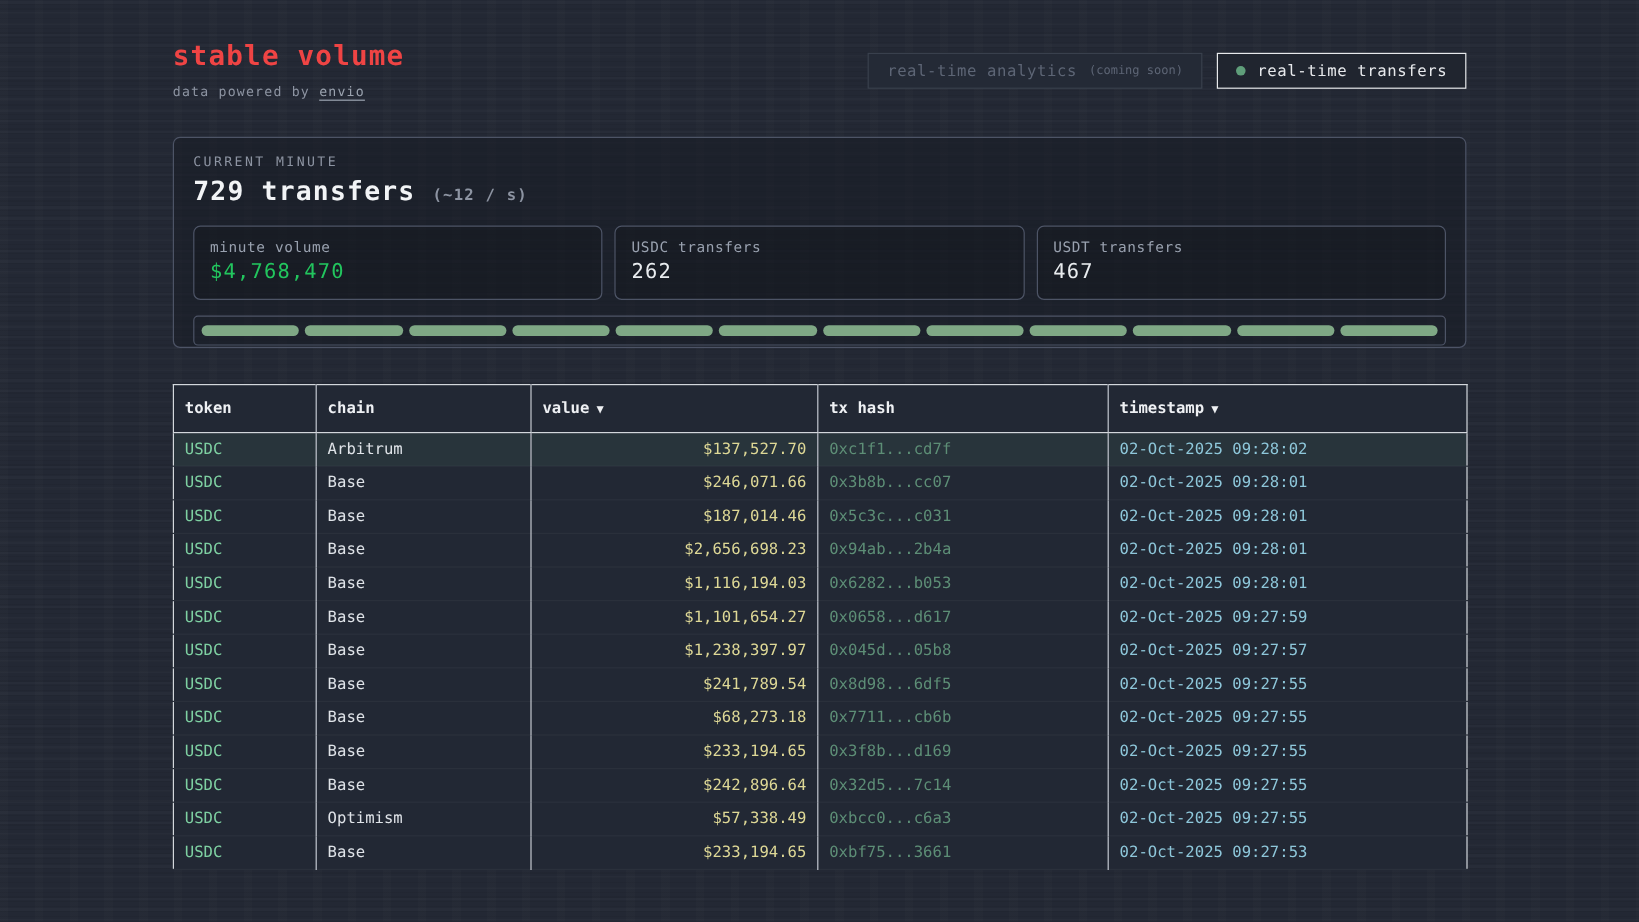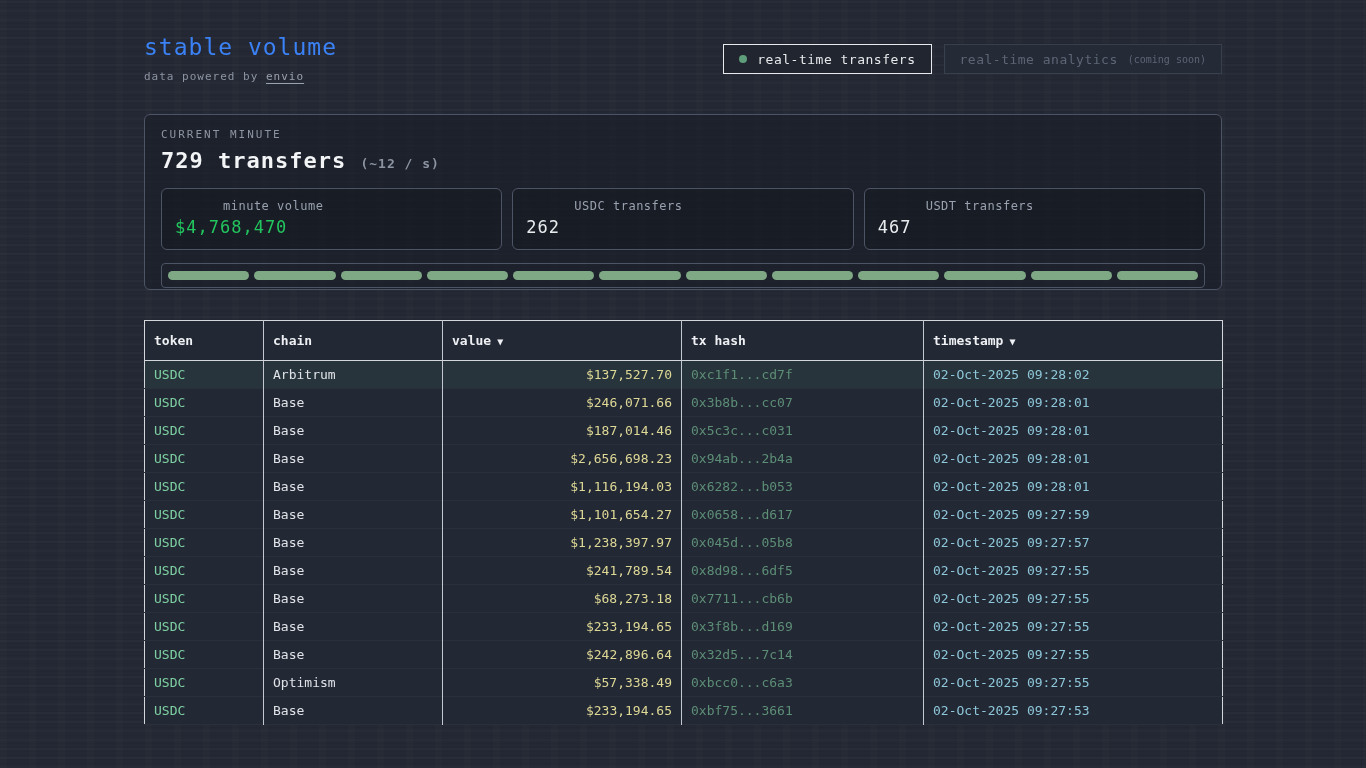--- a/index.html
+++ b/index.html
@@ -16,21 +16,21 @@
     position: absolute; inset: 0; pointer-events: none; z-index: 0;
     background-image:
       repeating-linear-gradient(0deg, rgba(255,255,255,0.02) 0 2px, transparent 2px 9px),
       repeating-linear-gradient(90deg, rgba(255,255,255,0.012) 0 7px, transparent 7px 29px),
       repeating-linear-gradient(0deg, rgba(0,0,0,0.05) 0 1px, transparent 1px 4px);
   }
   .page { position: relative; z-index: 1; width: 1078px; margin: 0 auto; }
 
   
   .topbar { padding-top: 34px; display: flex; justify-content: space-between; align-items: flex-start; }
-  .brand h1 { font-size: 23px; font-weight: normal; letter-spacing: 1px; color: #3b82f6; }
+  .brand h1 { font-size: 23px; font-weight: bold; letter-spacing: 1px; color: #ef4444; }
   .subtitle { margin-top: 10px; font-size: 11px; letter-spacing: 1px; color: #8d94a2; }
   .subtitle a { color: #9aa2ae; text-decoration: underline; text-underline-offset: 3px; cursor: pointer; }
   .tabs { display: flex; gap: 12px; margin-top: 10px; }
   .tab {
     display: flex; align-items: center; gap: 10px; height: 30px; padding: 0 15px;
     font-family: inherit; font-size: 13px; letter-spacing: 0.5px;
     background: #20252f; border: 1px solid #e7e9ec; color: #e7e9ec; cursor: pointer;
   }
   .tab .dot { width: 8px; height: 8px; border-radius: 50%; background: #5f9e7a; }
   .tab.disabled { border-color: #39404d; color: #5d6575; background: #242a36; }
@@ -48,21 +48,21 @@
   .clock-col { text-align: right; }
   .clock { margin-top: 6px; font-size: 22px; color: #a7d7e9; letter-spacing: 2px; }
   .progress {
     margin-top: 9px; margin-left: auto; width: 156px; height: 4px;
     background: repeating-linear-gradient(90deg, #4b515c 0 6px, #3b414c 6px 8px);
   }
   .progress .fill { height: 100%; background: #8fd6a4; }
 
   .stats { display: flex; gap: 10px; margin-top: 15px; }
   .stat { flex: 1; border: 1px solid #4d5466; border-radius: 6px; padding: 10px 13px 12px; background: rgba(0,0,0,0.14); }
-  .stat .slabel { font-size: 12px; color: #99a1af; letter-spacing: 0.5px; margin-left: 48px; }
+  .stat .slabel { font-size: 12px; color: #99a1af; letter-spacing: 0.5px; }
   .stat .svalue { margin-top: 4px; font-size: 17px; color: #e9ecef; letter-spacing: 1px; }
 
   .segbar {
     margin-top: 13px; border: 1px solid #4d5466; border-radius: 4px;
     padding: 7px 6px; display: flex; gap: 5px;
   }
   .seg { flex: 1; height: 9px; border-radius: 5px; background: #7fa885; }
 
   
   .table-wrap { margin-top: 30px; }
@@ -91,27 +91,27 @@
 
   <div class="topbar">
     <div class="brand">
       <h1>stable volume</h1>
       <div class="subtitle">
         <span>data powered by</span>
         <a>envio</a>
       </div>
     </div>
     <div class="tabs">
+      <button class="tab disabled">
+        <span>real-time analytics</span>
+        <span class="small">(coming soon)</span>
+      </button>
       <button class="tab">
         <span class="dot" style="background: rgb(95, 158, 122);"></span>
         <span>real-time transfers</span>
-      </button>
-      <button class="tab disabled">
-        <span>real-time analytics</span>
-        <span class="small">(coming soon)</span>
       </button>
     </div>
   </div>
 
   <section class="panel">
     <div class="panel-top">
       <div>
         <div class="klabel">CURRENT MINUTE</div>
         <div class="big">
           <span>729 transfers</span>

